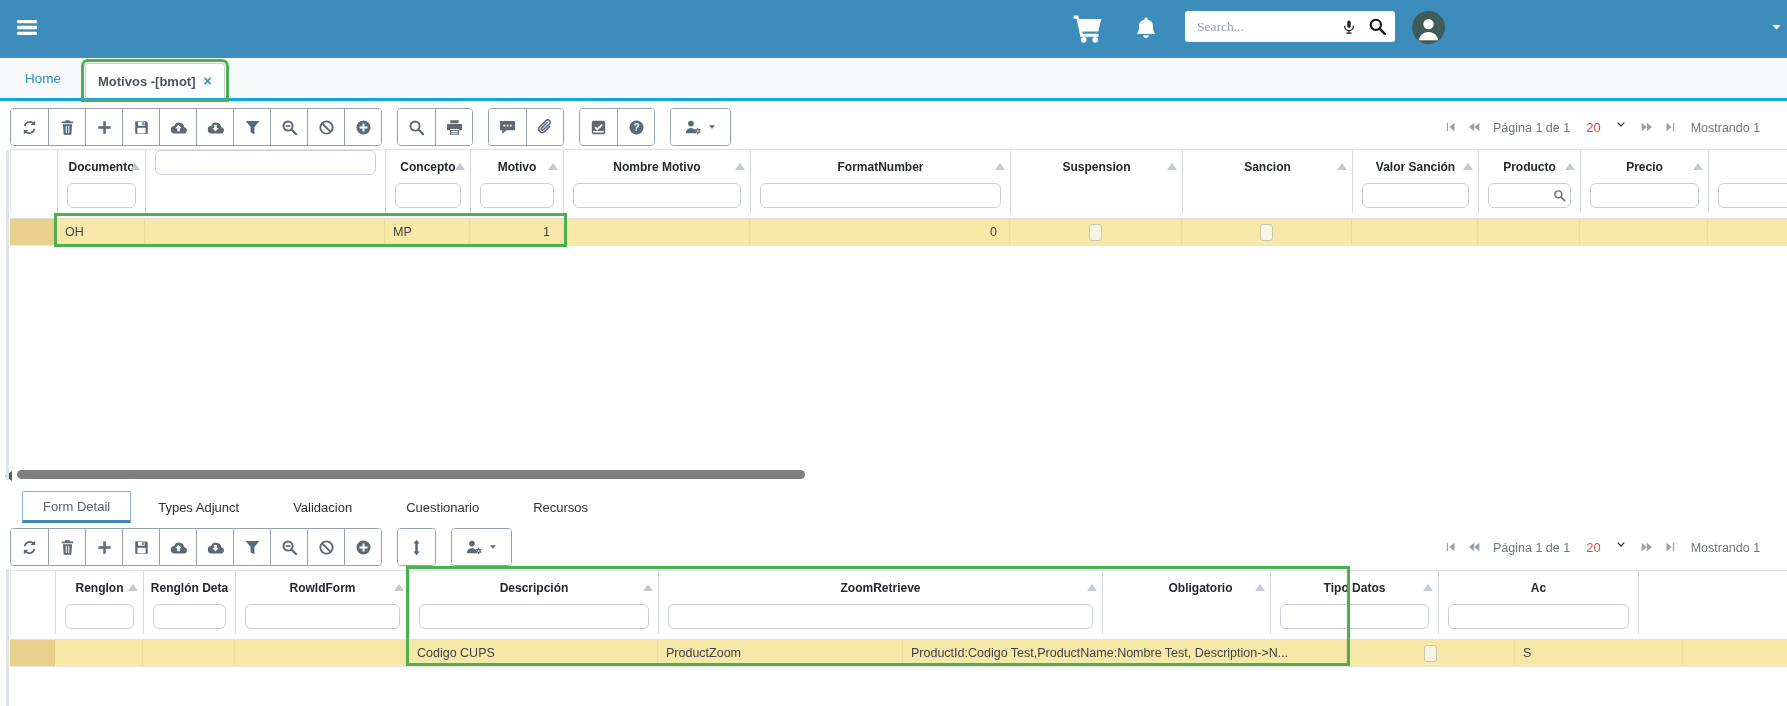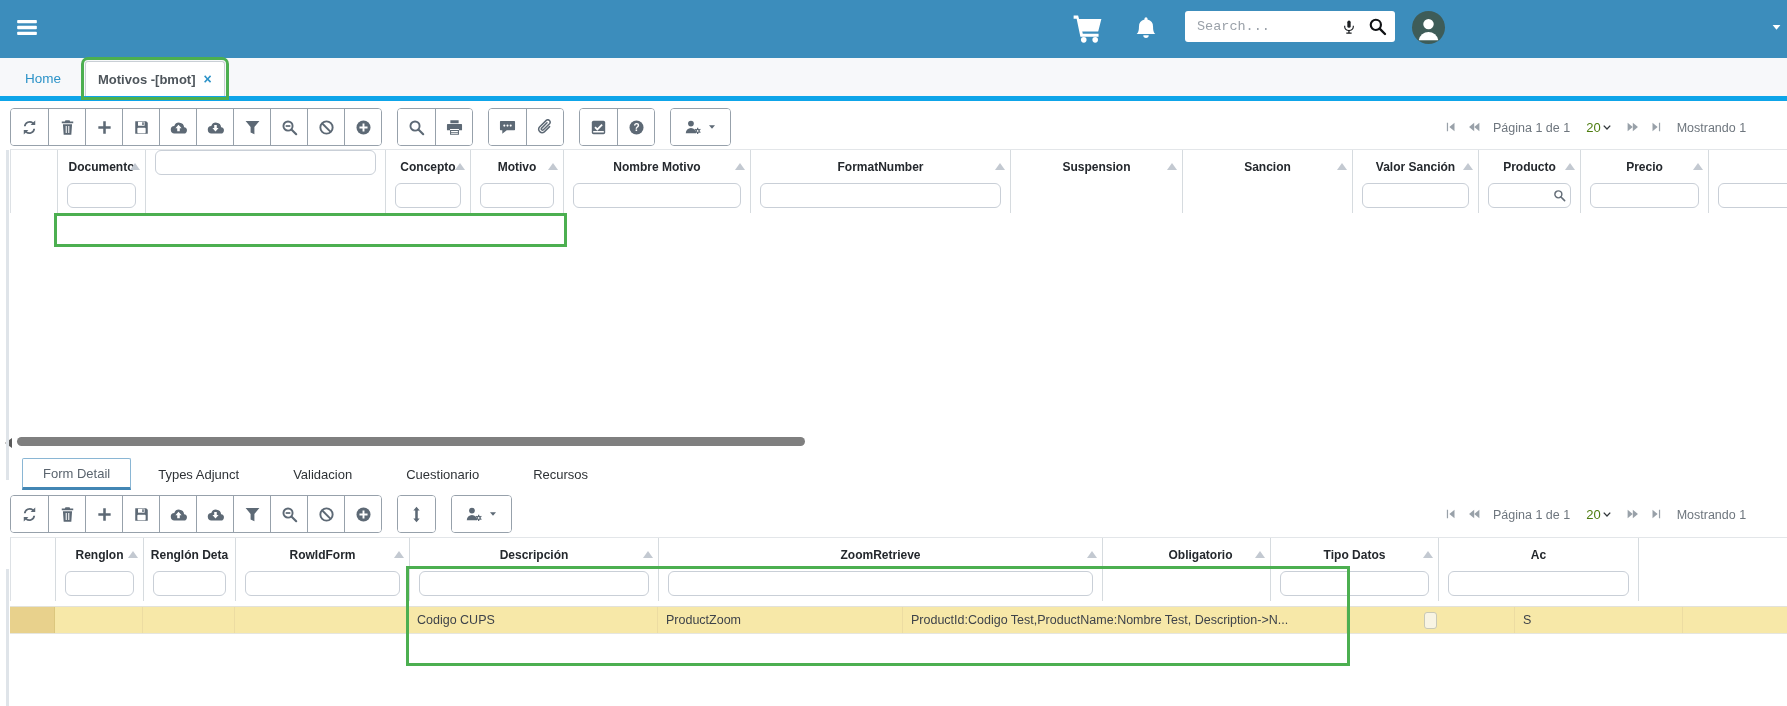--- a/index.html
+++ b/index.html
@@ -13,34 +13,34 @@
   
   .navbar{position:absolute;left:0;top:0;width:100%;height:58px;background:#3c8dbc}
   .hamb{position:absolute;left:14px;top:17px;width:25px;height:23px;background:none;border:none;color:#fff;cursor:pointer}
   .hamb .icn{width:22px;height:21px}
   .navico{position:absolute;top:13px;background:none;border:none;color:#fff;cursor:pointer;padding:0}
   .navico.cart{left:1072px;width:31px;height:30px}
   .navico.cart .icn{width:31px;height:30px}
   .navico.bell{left:1134px;width:24px;height:30px}
   .navico.bell .icn{width:24px;height:30px}
   .searchbox{position:absolute;left:1185px;top:11px;width:210px;height:31px;background:#fff;border-radius:3px;display:flex;align-items:center}
-  .sinput{flex:1;min-width:0;border:none;outline:none;background:transparent;font-size:13.5px;padding-left:12px;color:#333;font-family:Liberation Mono, monospace}
+  .sinput{flex:1;min-width:0;border:none;outline:none;background:transparent;font-size:13.5px;padding-left:12px;color:#333;font-family:Liberation Serif, serif}
   .sinput::placeholder{color:#9aa1a9}
   .sbtn{background:none;border:none;padding:0;cursor:pointer;display:flex;align-items:center;justify-content:center}
   .sbtn.mic{width:15px;height:21px;color:#1b1e21;margin-right:11px}
   .sbtn.mic .icn{width:14px;height:20px}
   .sbtn.mag{width:20px;height:20px;color:#101214;margin-right:8px}
   .sbtn.mag .icn{width:19px;height:19px}
   .avatar{position:absolute;left:1412px;top:11px;width:33px;height:33px;border-radius:50%;background:#3e5c58;overflow:hidden;cursor:pointer}
   .avatar .icn{width:27px;height:27px;display:block;margin:4px auto 0;color:#fff}
   .navcaret{position:absolute;left:1769px;top:21px;width:14px;height:14px;background:none;border:none;color:#fff;cursor:pointer;padding:0}
   .navcaret .icn{width:13px;height:13px}
 
   
-  .navtabs{position:absolute;left:0;top:58px;width:100%;height:43px;background:#f7f8fa;border-bottom:5px solid #0ea5e9}
+  .navtabs{position:absolute;left:0;top:58px;width:100%;height:43px;background:#f7f8fa;border-bottom:3px solid #0ea5e9}
   .homelink{position:absolute;left:25px;top:13px;font-size:13.5px;color:#2d93c8;cursor:pointer;text-decoration:none}
   .acttab{position:absolute;left:85px;bottom:0;height:35px;display:flex;align-items:center;gap:8px;padding:0 12px;
     background:#fff;border:1px solid #c9cfd5;border-bottom:none;border-radius:3px 3px 0 0;cursor:pointer}
   .acttab-label{font-weight:bold;font-size:13px;color:#4e555b}
   .acttab-close{color:#2d93c8;font-size:14px;font-weight:bold;line-height:1}
   .annotated{outline:3px solid #4caf50;outline-offset:1px}
 
   
   .content{position:absolute;left:0;top:101px;width:1787px;height:605px;overflow:hidden}
 
@@ -51,21 +51,21 @@
   .tbbtn{width:37px;height:36px;border:none;border-left:1px solid #97a1ab;background:#fff;display:flex;align-items:center;justify-content:center;gap:5px;cursor:pointer;padding:0}
   .tbbtn:first-child{border-left:none}
   .tbbtn .icn{width:17px;height:17px;color:#5d6975}
   .tbbtn.wide{width:59px}
   .tbbtn .caret-sm{width:10px;height:10px}
 
   .pagination{position:absolute;left:1444px;top:50%;transform:translateY(-50%);display:flex;align-items:center;gap:9px;
     font-size:12.5px;color:#6e767e;white-space:nowrap}
   .pgbtn{width:14px;height:13px;color:#99a1a9;cursor:pointer}
   .pgtext{margin:0 3px}
-  .pgsize{display:flex;align-items:center;cursor:pointer;color:#4d7c0f;font-size:13px;margin:0 4px}
+  .pgsize{display:flex;align-items:flex-start;gap:14px;cursor:pointer;color:#ef4444;font-size:13px;margin:0 4px}
   .pgchev{width:12px;height:10px;color:#33383d}
   .pgshow{margin-left:5px}
 
   
   .ghead{display:flex;margin-left:10px;margin-top:3px;border-top:1px solid #e3e6e9;border-left:1px solid #dde1e5;background:#fff}
   .g2 .ghead{margin-top:4px}
   .gcol{flex:none;border-right:1px solid #d6dbdf}
   .glab{position:relative;height:33px;display:flex;align-items:center;justify-content:center;font-weight:bold;font-size:12px;color:#24282d;overflow:hidden;white-space:nowrap;cursor:pointer}
   .sorticon{position:absolute;right:5px;top:13px;width:0;height:0;border-left:5px solid transparent;border-right:5px solid transparent;border-bottom:7px solid #c3c9d1}
   .gfil{height:30px;padding:0 9px;position:relative}
@@ -449,20 +449,39 @@
               <span class="glabel">Precio</span>
               <span class="sorticon"></span>
             </div>
             <div class="gfil"><input class="finput" style=""></div>
           </div>
           <div class="gcol" style="width: 190px;">
             <div class="glab"></div>
             <div class="gfil"><input class="finput" style=""></div>
           </div>
         </div>
+        <div class="grow">
+          <div class="gcell handle" style="width: 47px;"></div>
+          <div class="gcell" style="width: 88px;">OH</div>
+          <div class="gcell" style="width: 240px;"></div>
+          <div class="gcell" style="width: 85px;">MP</div>
+          <div class="gcell right" style="width: 93px;">1</div>
+          <div class="gcell" style="width: 187px;"></div>
+          <div class="gcell right" style="width: 260px;">0</div>
+          <div class="gcell center" style="width: 172px;">
+            <span class="rowcb"></span>
+          </div>
+          <div class="gcell center" style="width: 170px;">
+            <span class="rowcb"></span>
+          </div>
+          <div class="gcell" style="width: 126px;"></div>
+          <div class="gcell" style="width: 102px;"></div>
+          <div class="gcell" style="width: 128px;"></div>
+          <div class="gcell" style="width: 190px;"></div>
+        </div>
       </div>
 
     <div class="hscroll">
       <span class="harrow"></span>
       <span class="hthumb"></span>
     </div>
 
     <div class="dtabs">
         <button class="dtab active">Form Detail</button>
         <button class="dtab">Types Adjunct</button>

